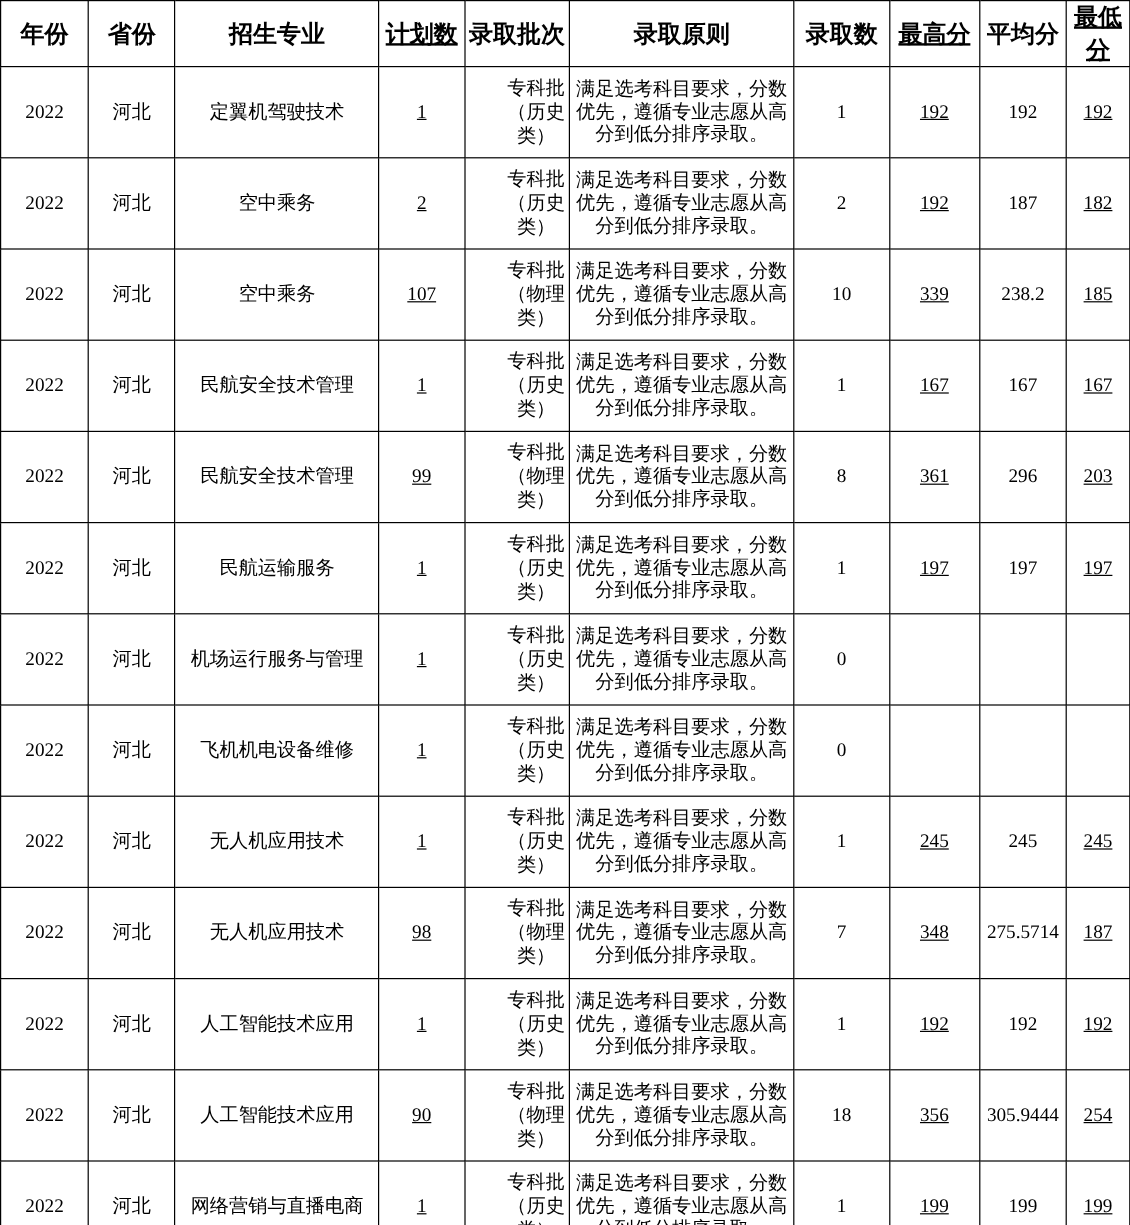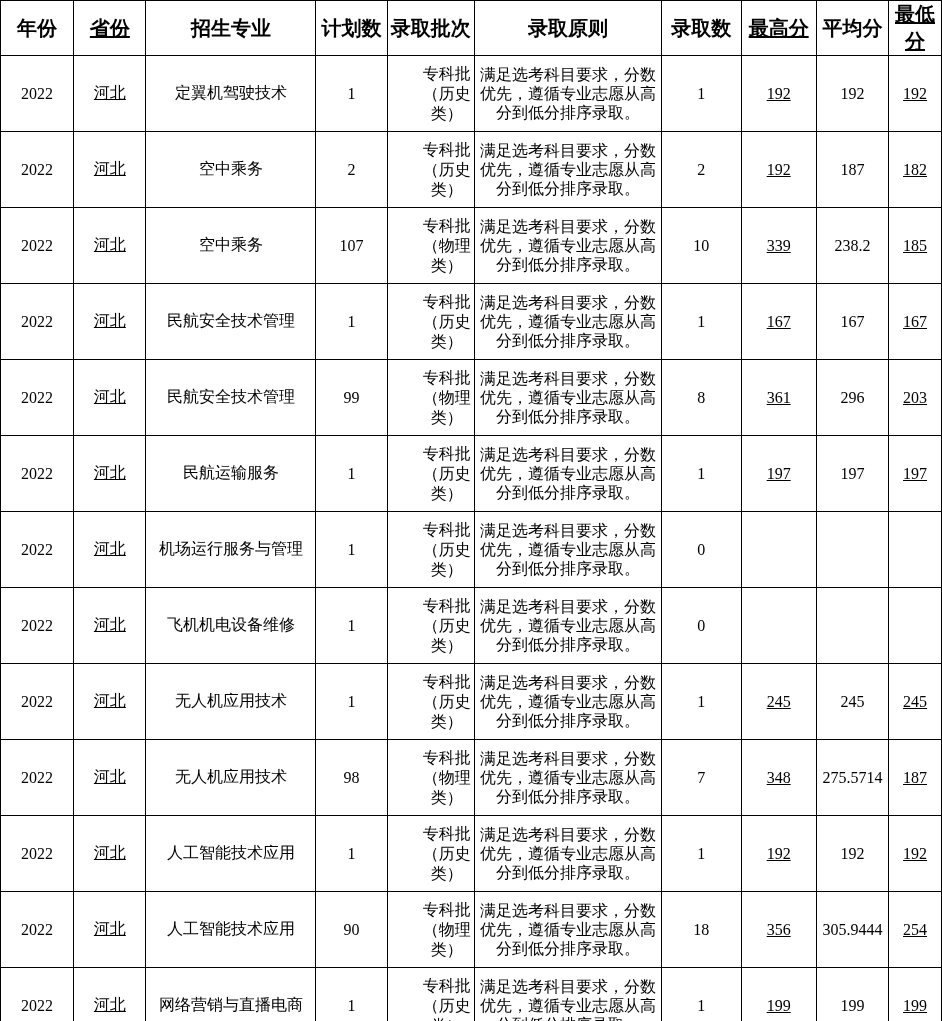--- a/index.html
+++ b/index.html
@@ -29,23 +29,23 @@
   .admission-table th {
     font-size: 20px;
     font-weight: bold;
   }
   .admission-table td {
     font-size: 16px;
     font-weight: normal;
   }
   
   .col-year      { width: 72px; }
-  .col-province  { width: 71px; text-decoration: underline; }
+  .col-province  { width: 71px; }
   .col-major     { width: 167px; }
-  .col-plan      { width: 70px; }
+  .col-plan      { width: 70px; text-decoration: underline; }
   .col-batch     { width: 86px; }
   .col-principle { width: 184px; }
   .col-admitted  { width: 78px; font-family: Liberation Serif, serif; }
   .col-max       { width: 74px; text-decoration: underline; }
   .col-avg       { width: 71px; }
   .col-min       { width: 52px; text-decoration: underline; }
 
   td.col-batch {
     white-space: pre-line;
     line-height: 20px;

